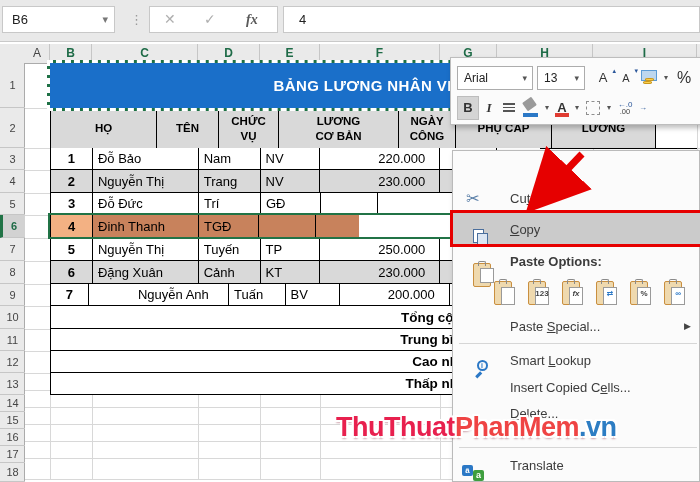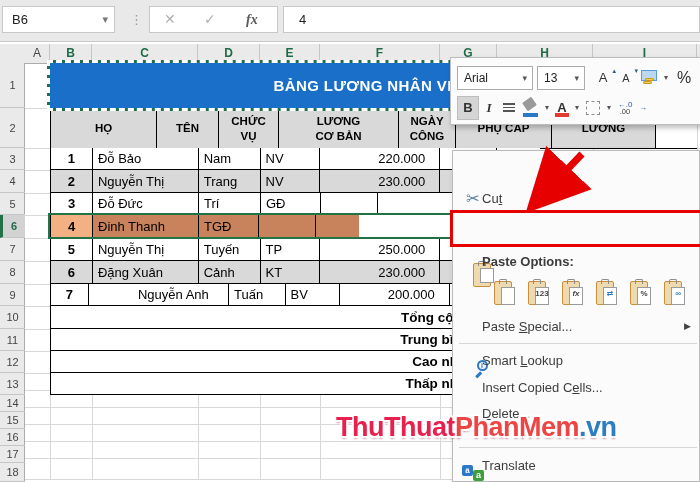--- a/index.html
+++ b/index.html
@@ -96,21 +96,21 @@
   #ctxmenu{position:absolute;left:452px;top:150px;width:248px;height:332px;background:#FBFBFB;
            border:1px solid #BABABA;box-sizing:border-box;z-index:10;
            box-shadow:3px 3px 6px rgba(0,0,0,.25);}
   #searchbox{position:absolute;left:8px;top:5px;width:232px;height:23px;border:1px solid #ACACAC;
              background:#fff;box-sizing:border-box;font-size:11.5px;padding-left:7px;color:#333;
              font-family:"Liberation Sans",sans-serif;outline:none;}
   #searchbox::placeholder{color:#767676;}
   .mi{position:absolute;left:0;width:248px;display:flex;align-items:center;
       font-size:13px;color:#3C3C3C;}
   .mi .icon{position:absolute;left:8px;width:24px;text-align:center;}
-  .mi .lbl{position:absolute;left:29px;}
+  .mi .lbl{position:absolute;left:57px;}
   .mi .key{text-decoration:underline;}
   .mi.bold .lbl{font-weight:bold;}
   .hl{background:#CBCBCB;}
   #redbox{position:absolute;left:-3px;top:59px;width:256px;height:37px;border:3px solid #E60000;
           box-sizing:border-box;z-index:11;}
   .sep{position:absolute;left:6px;width:238px;height:1px;background:#D6D6D6;}
   .subarrow{position:absolute;right:10px;font-size:9px;color:#444;}
   
   .clip{position:relative;width:24px;height:28px;margin-right:10px;}
   .clip .board{position:absolute;left:0;top:2px;width:18px;height:24px;background:#EFD9AE;
@@ -417,20 +417,26 @@
     </div>
   </div>
 
   <div id="ctxmenu">
 
     <div class="mi" style="top:34px;height:26px;">
       <span class="icon scissors">✂</span>
       <span class="lbl"><span>Cu</span><span class="key">t</span><span></span></span>
     </div>
 
+    <div class="mi hl" style="top:62px;height:32px;">
+      <span class="icon">
+        <span class="copyic"><span class="p1"></span><span class="p2"></span></span>
+      </span>
+      <span class="lbl"><span></span><span class="key">C</span><span>opy</span></span>
+    </div>
     <div id="redbox"></div>
 
     <div class="mi bold" style="top:98px;height:24px;">
       <span class="icon">
         <span class="clip" style="width:20px;height:24px;margin:0 auto;"><span class="board"></span><span class="handle"></span><span class="page" style="top:7px;height:15px;"></span></span>
       </span>
       <span class="lbl"><span>Paste Options:</span><span class="key"></span><span></span></span>
     </div>
 
     <div class="mi" style="top:124px;height:36px;left:41px;width:207px;">

